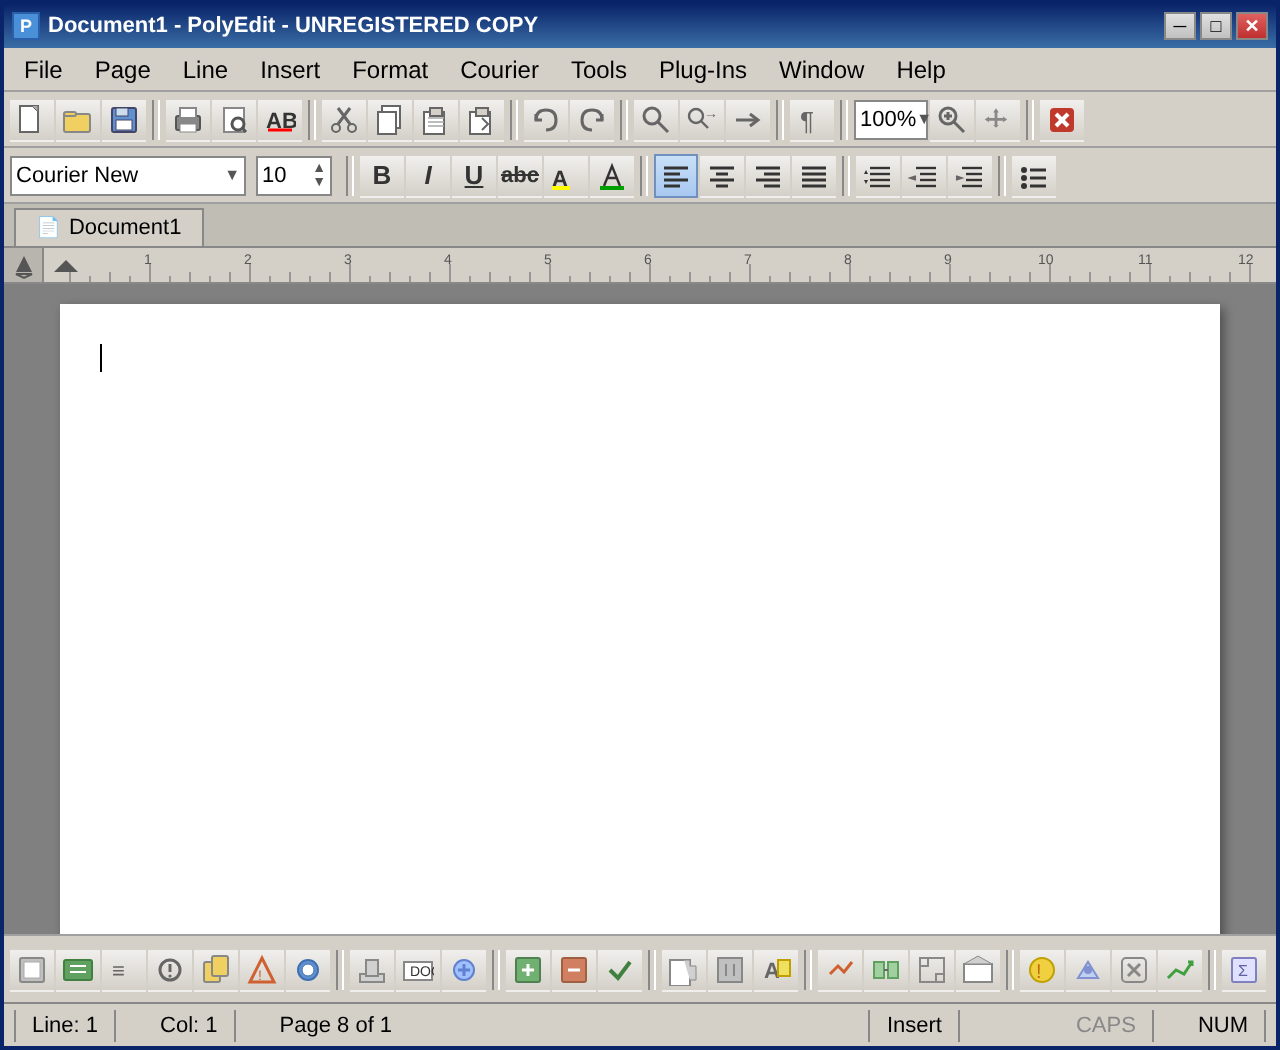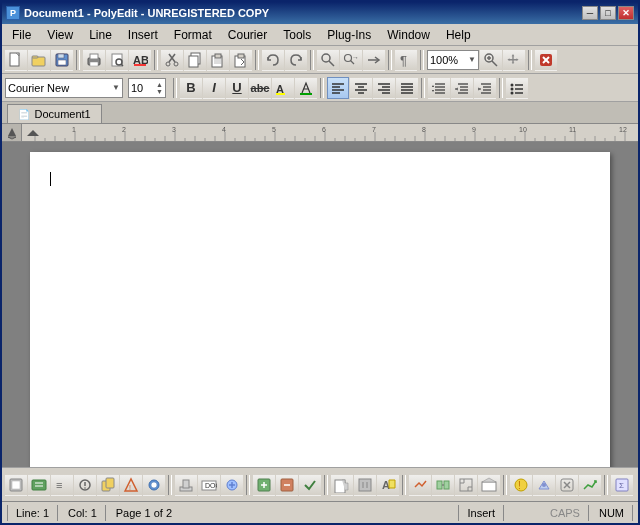--- a/index.html
+++ b/index.html
@@ -110,21 +110,21 @@
       border-right: 1px solid #fff;
       margin: 0 2px;
     }
 
     
     .zoom-select {
       height: 20px;
       font-size: 11px;
       background: white;
       border: 1px solid #888;
-      width: 52px;
+      width: 37px;
       display: flex;
       align-items: center;
       padding: 0 2px;
     }
 
     
     #format-toolbar {
       background: #d4d0c8;
       height: 28px;
       display: flex;
@@ -254,21 +254,21 @@
     @keyframes blink { 0%,100%{opacity:1} 50%{opacity:0} }
 
     
     #status-bar {
       background: #d4d0c8;
       height: 22px;
       display: flex;
       align-items: center;
       border-top: 1px solid #888;
       padding: 0 5px;
-      gap: 2px;
+      gap: 14px;
       font-size: 11px;
       flex-shrink: 0;
     }
     .status-section {
       padding: 0 8px;
       height: 16px;
       display: flex;
       align-items: center;
       border-right: 1px solid #888;
       font-size: 11px;
@@ -313,21 +313,21 @@
     </div>
     <div id="title-bar-controls">
       <div class="title-btn">─</div>
       <div class="title-btn">□</div>
       <div class="title-btn close-btn">✕</div>
     </div>
   </div>
 
   <div id="menu-bar">
     <div class="menu-item">File</div>
-    <div class="menu-item">View</div>
+    <div class="menu-item">Page</div>
     <div class="menu-item">Line</div>
     <div class="menu-item">Insert</div>
     <div class="menu-item">Format</div>
     <div class="menu-item">Courier</div>
     <div class="menu-item">Tools</div>
     <div class="menu-item">Plug-Ins</div>
     <div class="menu-item">Window</div>
     <div class="menu-item">Help</div>
   </div>
 
@@ -853,18 +853,18 @@
       <svg viewBox="0 0 16 16" width="16" height="16">
           <rect x="2" y="2" width="12" height="12" fill="#e0e0ff" stroke="#8080c0" stroke-width="1" rx="1"></rect>
           <text x="5" y="11" font-size="8" fill="#6060a0">Σ</text>
         </svg>
     </div>
   </div>
 
   <div id="status-bar">
     <div class="status-section">Line:  1</div>
     <div class="status-section">Col:  1</div>
-    <div class="status-section" style="flex:1;border-right:none;">Page 1 of 2</div>
+    <div class="status-section" style="flex:1;border-right:none;">Page 8 of 1</div>
     <div class="status-section" style="border-left:1px solid #888;">Insert</div>
     <div class="status-section" style="color:#888;margin-left:36px;">CAPS</div>
     <div class="status-section">NUM</div>
   </div>
 </div>
 
 </body></html>

